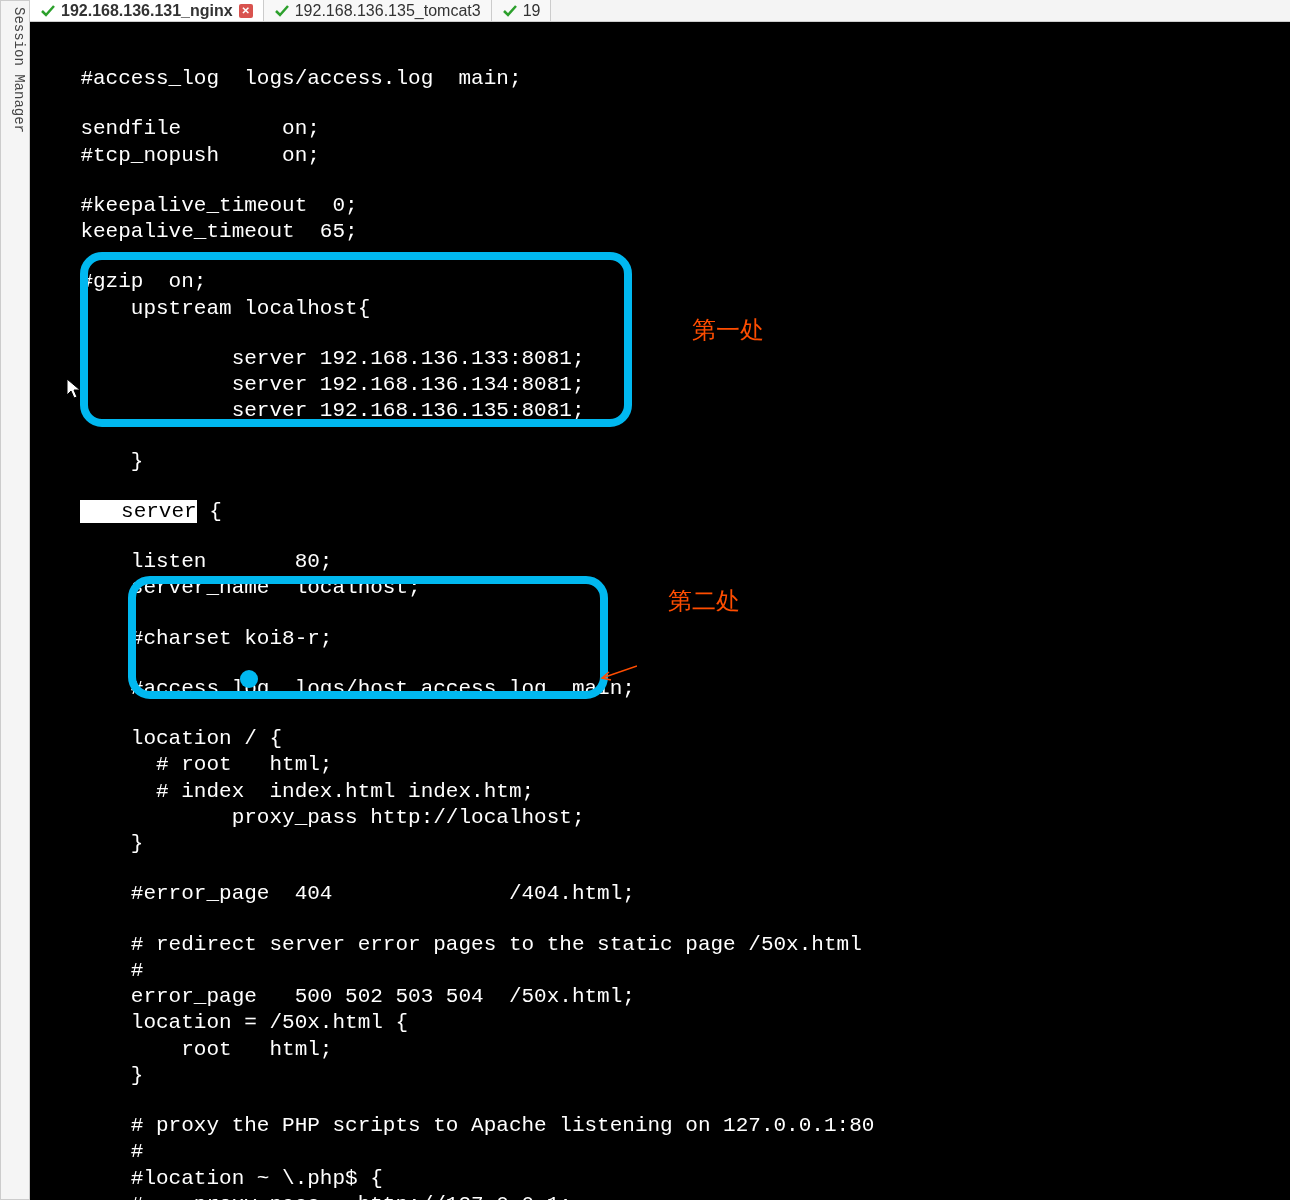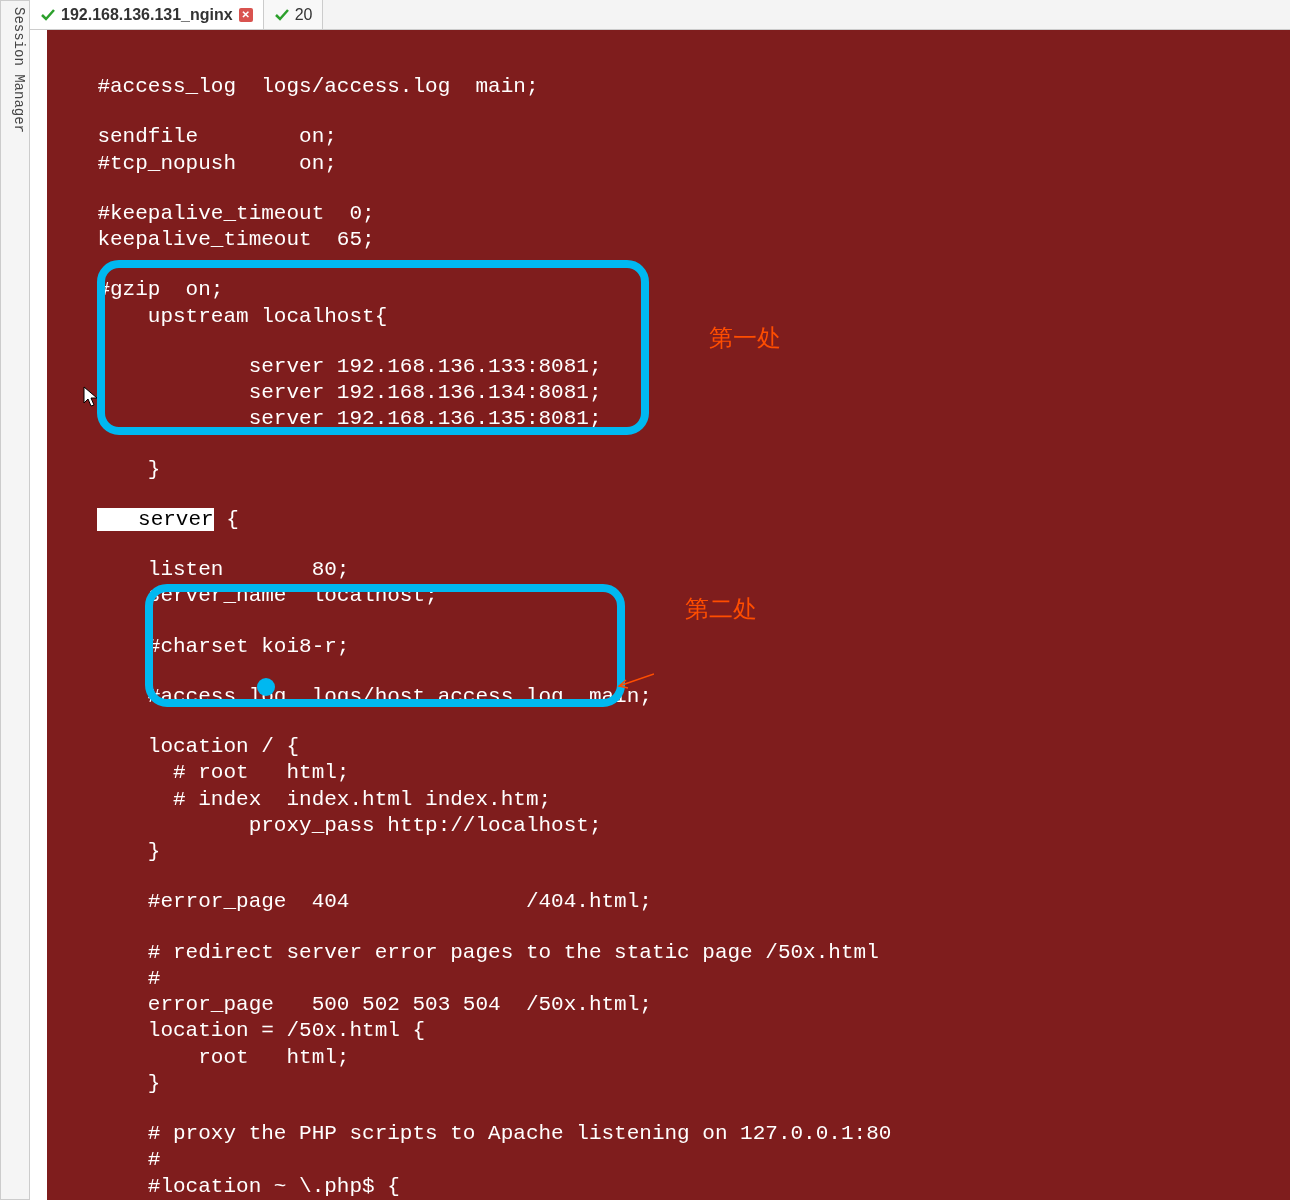--- a/index.html
+++ b/index.html
@@ -29,21 +29,21 @@
   .main {
     flex: 1;
     display: flex;
     flex-direction: column;
     background: #fff;
   }
   .tabs {
     display: flex;
     background: #f4f4f4;
     border-bottom: 1px solid #ccc;
-    height: 30px;
+    height: 22px;
     align-items: stretch;
   }
   .tab {
     display: flex;
     align-items: center;
     padding: 0 10px;
     border-right: 1px solid #ccc;
     font-size: 16px;
     color: #333;
     background: #f8f8f8;
@@ -61,24 +61,23 @@
     height: 14px;
     background: #d9534f;
     color: #fff;
     font-size: 10px;
     line-height: 14px;
     text-align: center;
     border-radius: 2px;
   }
   .terminal-wrapper {
     flex: 1;
-    background: #7f1d1d;
+    background: #000000;
     position: relative;
     overflow: hidden;
-    margin-left: 17px;
   }
   .terminal {
     font-family: "Consolas", "Courier New", monospace;
     font-size: 21px;
     color: #fff;
     white-space: pre;
     padding: 20px 0 0 0;
     line-height: 1.25;
     position: relative;
   }
@@ -154,21 +153,27 @@
           <svg width="16" height="16" viewBox="0 0 16 16">
             <path d="M2 8 L6 12 L14 3" fill="none" stroke="#2ca02c" stroke-width="2.5"></path>
           </svg>
           <span>192.168.136.131_nginx</span>
           <span class="close">✕</span>
         </div>
         <div class="tab">
           <svg width="16" height="16" viewBox="0 0 16 16">
             <path d="M2 8 L6 12 L14 3" fill="none" stroke="#2ca02c" stroke-width="2.5"></path>
           </svg>
-          <span>20</span>
+          <span>192.168.136.135_tomcat3</span>
+        </div>
+        <div class="tab">
+          <svg width="16" height="16" viewBox="0 0 16 16">
+            <path d="M2 8 L6 12 L14 3" fill="none" stroke="#2ca02c" stroke-width="2.5"></path>
+          </svg>
+          <span>19</span>
         </div>
       </div>
 
     <div class="terminal-wrapper">
       <div class="terminal" id="terminal"><div class="line"></div><div class="line">    #access_log  logs/access.log  main;</div><div class="line"></div><div class="line">    sendfile        on;</div><div class="line">    #tcp_nopush     on;</div><div class="line"></div><div class="line">    #keepalive_timeout  0;</div><div class="line">    keepalive_timeout  65;</div><div class="line"></div><div class="line">    #gzip  on;</div><div class="line">        upstream localhost{</div><div class="line"></div><div class="line">                server 192.168.136.133:8081;</div><div class="line">                server 192.168.136.134:8081;</div><div class="line">                server 192.168.136.135:8081;</div><div class="line"></div><div class="line">        }</div><div class="line"></div><div class="line"><span>    </span><span class="inv"> server</span><span> {</span></div><div class="line"></div><div class="line">        listen       80;</div><div class="line">        server_name  localhost;</div><div class="line"></div><div class="line">        #charset koi8-r;</div><div class="line"></div><div class="line">        #access_log  logs/host.access.log  main;</div><div class="line"></div><div class="line">        location / {</div><div class="line">          # root   html;</div><div class="line">          # index  index.html index.htm;</div><div class="line">                proxy_pass http://localhost;</div><div class="line">        }</div><div class="line"></div><div class="line">        #error_page  404              /404.html;</div><div class="line"></div><div class="line">        # redirect server error pages to the static page /50x.html</div><div class="line">        #</div><div class="line">        error_page   500 502 503 504  /50x.html;</div><div class="line">        location = /50x.html {</div><div class="line">            root   html;</div><div class="line">        }</div><div class="line"></div><div class="line">        # proxy the PHP scripts to Apache listening on 127.0.0.1:80</div><div class="line">        #</div><div class="line">        #location ~ \.php$ {</div><div class="line">        #    proxy_pass   http://127.0.0.1;</div></div>
 
       <div class="highlight-box1"></div>
       <div class="highlight-box2"></div>
       <div class="dot"></div>
 

